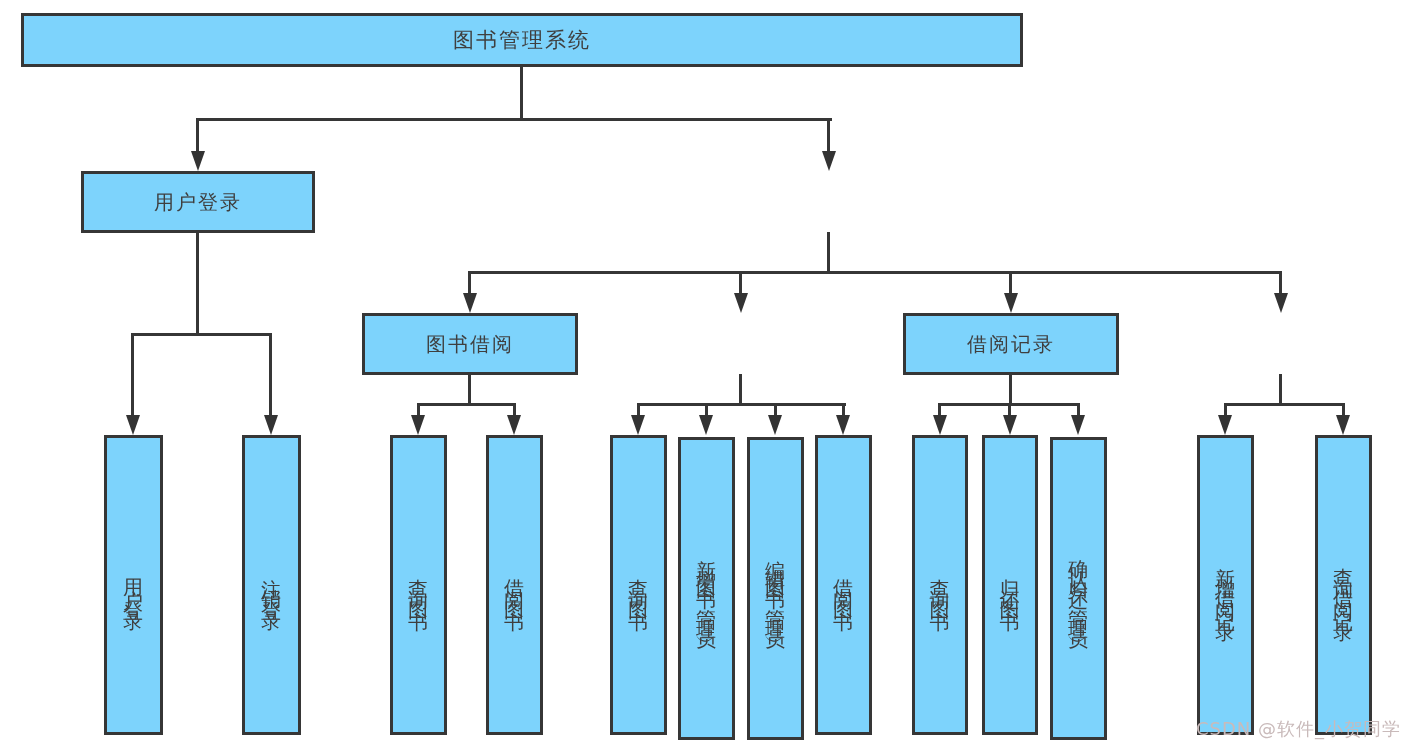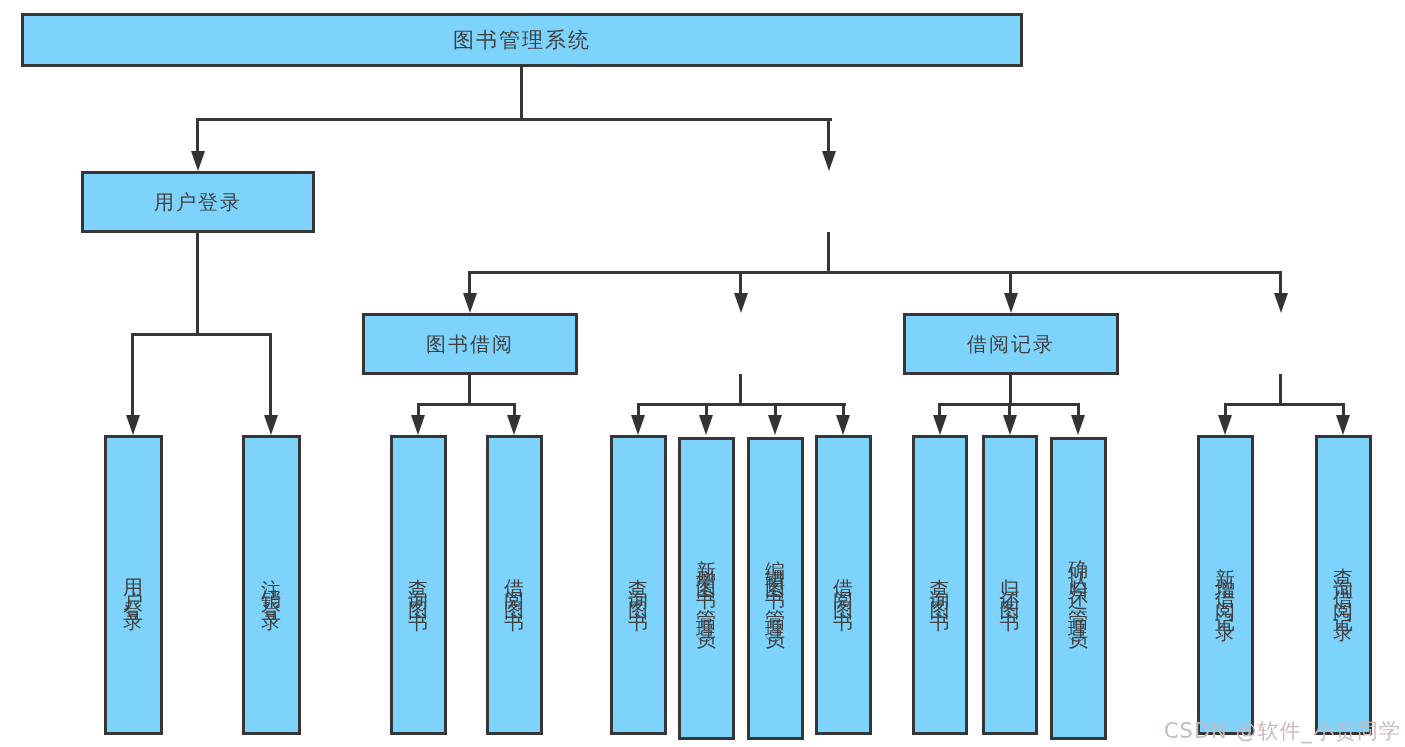--- a/index.html
+++ b/index.html
@@ -23,21 +23,21 @@
   .vl { position:absolute; width:3px; background:#363636; z-index:1; }
   .hl { position:absolute; height:3px; background:#363636; z-index:1; }
   .arr {
     position:absolute; width:0; height:0; z-index:1;
     border-left:7px solid transparent; border-right:7px solid transparent;
     border-top:20px solid #333333;
   }
 
   .watermark {
     position:absolute; right:4px; top:717px; z-index:3;
-    font-size:21px; color:#c9baba; letter-spacing:1px; white-space:nowrap;
+    font-size:18px; color:#c9baba; letter-spacing:1px; white-space:nowrap;
   }
 </style>
 </head>
 <body>
 
 <div class="canvas">
 
   <div class="node root-node" style="left:21px; top:13px; width:1002px; height:54px;">图书管理系统</div>
 
   <div class="vl" style="left:520px; top:66px; height:54px;"></div>

